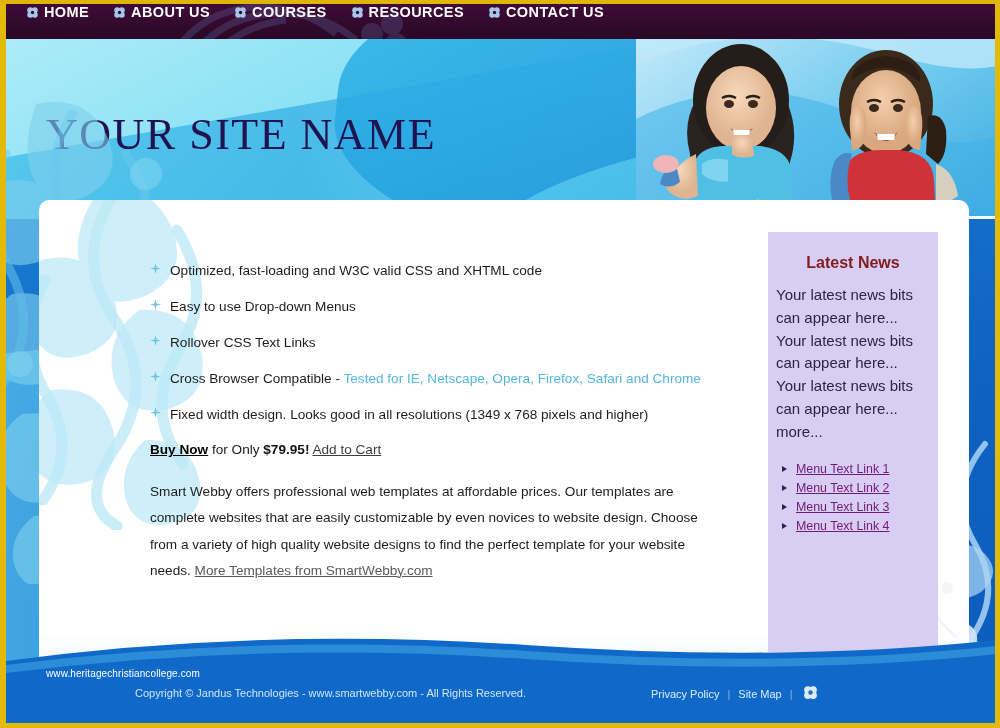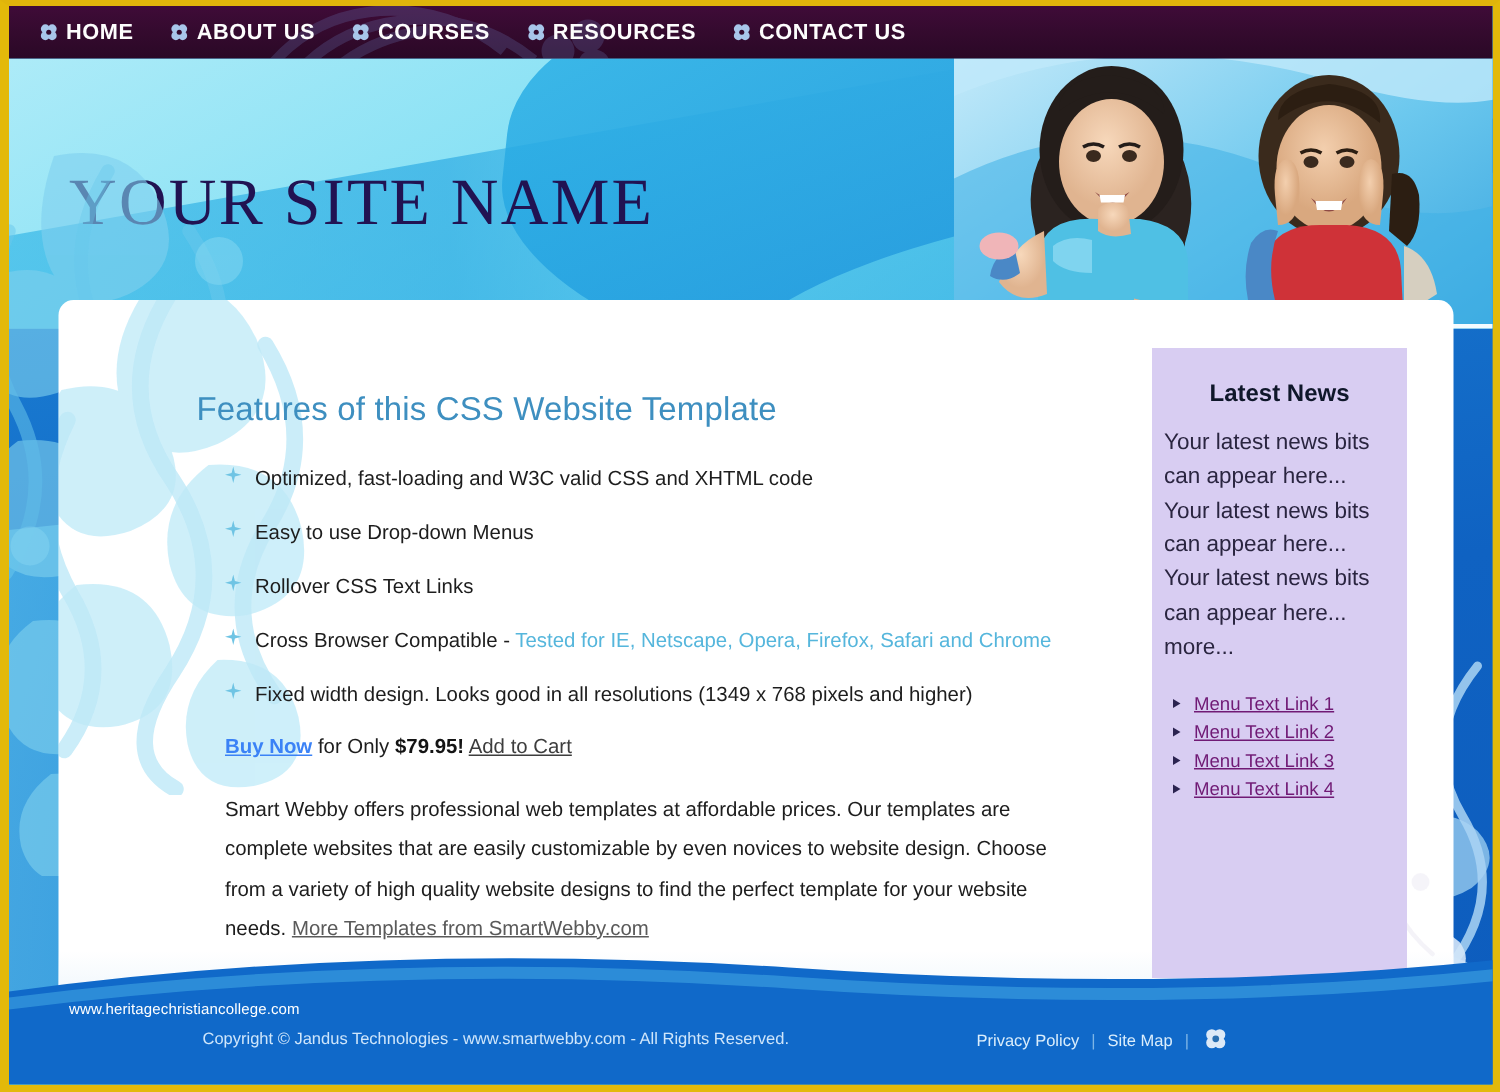--- a/index.html
+++ b/index.html
@@ -39,21 +39,21 @@
     position:absolute;left:0;top:0;width:100%;height:35px;
     background:linear-gradient(180deg,#3f0b38 0%,#330a2d 55%,#2a0826 100%);
     overflow:hidden;
     z-index:30;
   }
   .nav-swirl{
     position:absolute;top:-10px;left:150px;width:330px;height:70px;
     opacity:.55;pointer-events:none;
   }
   .nav-list{
-    position:relative;display:flex;align-items:center;height:35px;
+    position:relative;display:flex;align-items:flex-start;height:35px;
     padding-left:20px;z-index:2;
   }
   .nav-item{
     display:flex;align-items:center;gap:5px;
     margin-right:24px;cursor:pointer;white-space:nowrap;
   }
   .nav-label{
     color:#fdfdfd;font-size:14.5px;font-weight:bold;letter-spacing:.4px;
     font-family:"Liberation Sans", sans-serif;
   }
@@ -159,39 +159,39 @@
     position:relative;padding-left:39px;margin-bottom:15px;
     font-size:13.6px;color:#1d1d1d;line-height:1.55;
   }
   ul.features li .star{
     position:absolute;left:19px;top:3px;width:11px;height:11px;
   }
   .lnk-blue{color:#55b6dc;text-decoration:none;}
   .buy-line{
     margin-top:17px;margin-left:19px;font-size:13.6px;color:#1d1d1d;
   }
-  .buy-now{color:#3b82f6;font-weight:bold;}
+  .buy-now{color:#000000;font-weight:bold;}
   .price{font-weight:bold;color:#141414;}
   .addcart{color:#3d3d3d;text-decoration:underline;}
   .para{
     margin:22px 0 0 19px;width:572px;
     font-size:13.6px;color:#1d1d1d;line-height:1.92;
   }
   .para a{color:#5a5a5a;text-decoration:underline;}
 
   
   .sidebar{
     position:absolute;left:729px;top:32px;width:170px;height:420px;
     background:#d8cdf2;
     z-index:5;
     padding:0;
   }
   .news-title{
     margin:0;padding:22px 0 12px 0;text-align:center;
-    font-size:16px;color:#0f172a;font-weight:bold;
+    font-size:16px;color:#7f1d1d;font-weight:bold;
   }
   .news-body{
     margin:0 8px;font-size:15px;line-height:1.52;color:#2a2540;
   }
   .menu-links{margin:18px 0 0 0;padding:0;list-style:none;}
   .menu-links li{
     position:relative;padding-left:28px;margin-bottom:5px;font-size:12.4px;
   }
   .menu-links li .tri{
     position:absolute;left:14px;top:4px;
@@ -437,21 +437,20 @@
       </g>
       <g fill="#b9b1d4" opacity=".38">
         <ellipse cx="62" cy="150" rx="24" ry="11" transform="rotate(-25 62 150)"></ellipse>
         <ellipse cx="140" cy="188" rx="22" ry="10" transform="rotate(18 140 188)"></ellipse>
         <circle cx="118" cy="92" r="7"></circle>
           <circle cx="188" cy="238" r="6"></circle>
       </g>
     </svg>
 
     <div class="main">
-      <h1 class="feat">Features of this CSS Website Template</h1>
 
       <ul class="features">
         <li>
           <svg class="star" viewBox="0 0 12 12">
             <path d="M6 0 L7.2 4.8 L12 6 L7.2 7.2 L6 12 L4.8 7.2 L0 6 L4.8 4.8 Z" fill="#6fc4e4"></path>
           </svg>
           <span>Optimized, fast-loading and W3C valid CSS and XHTML code</span>
         </li>
         <li>
           <svg class="star" viewBox="0 0 12 12">

